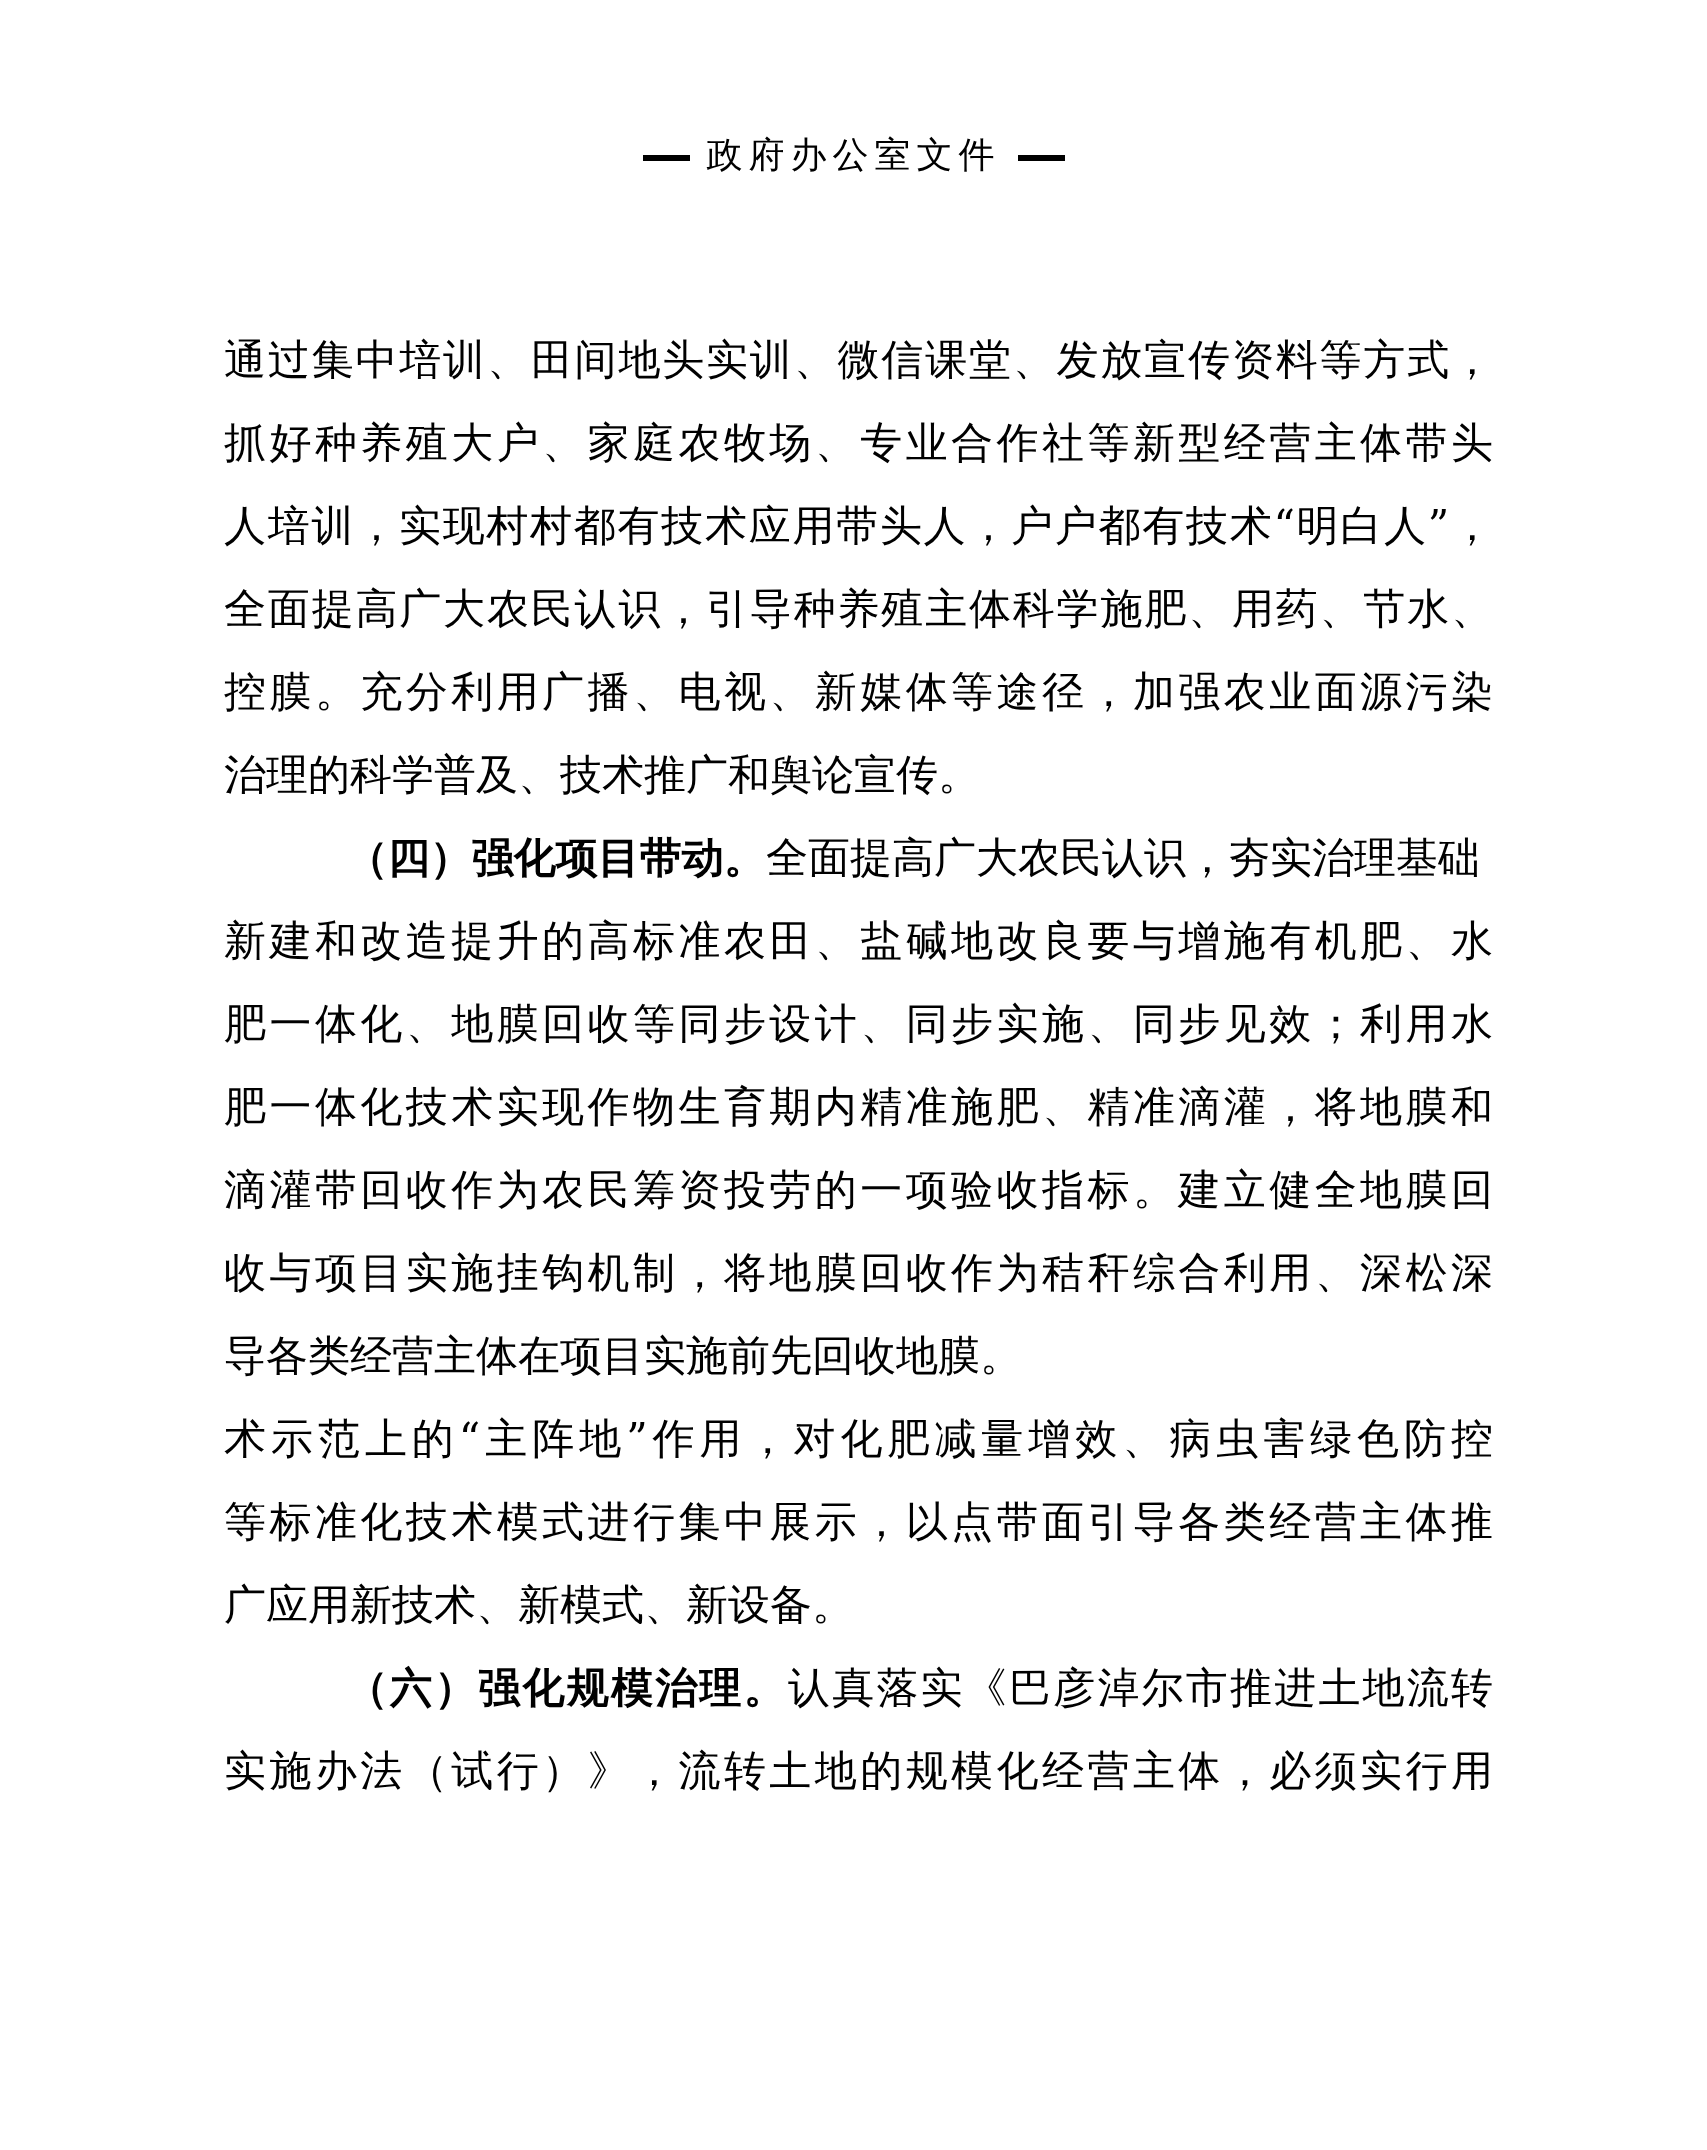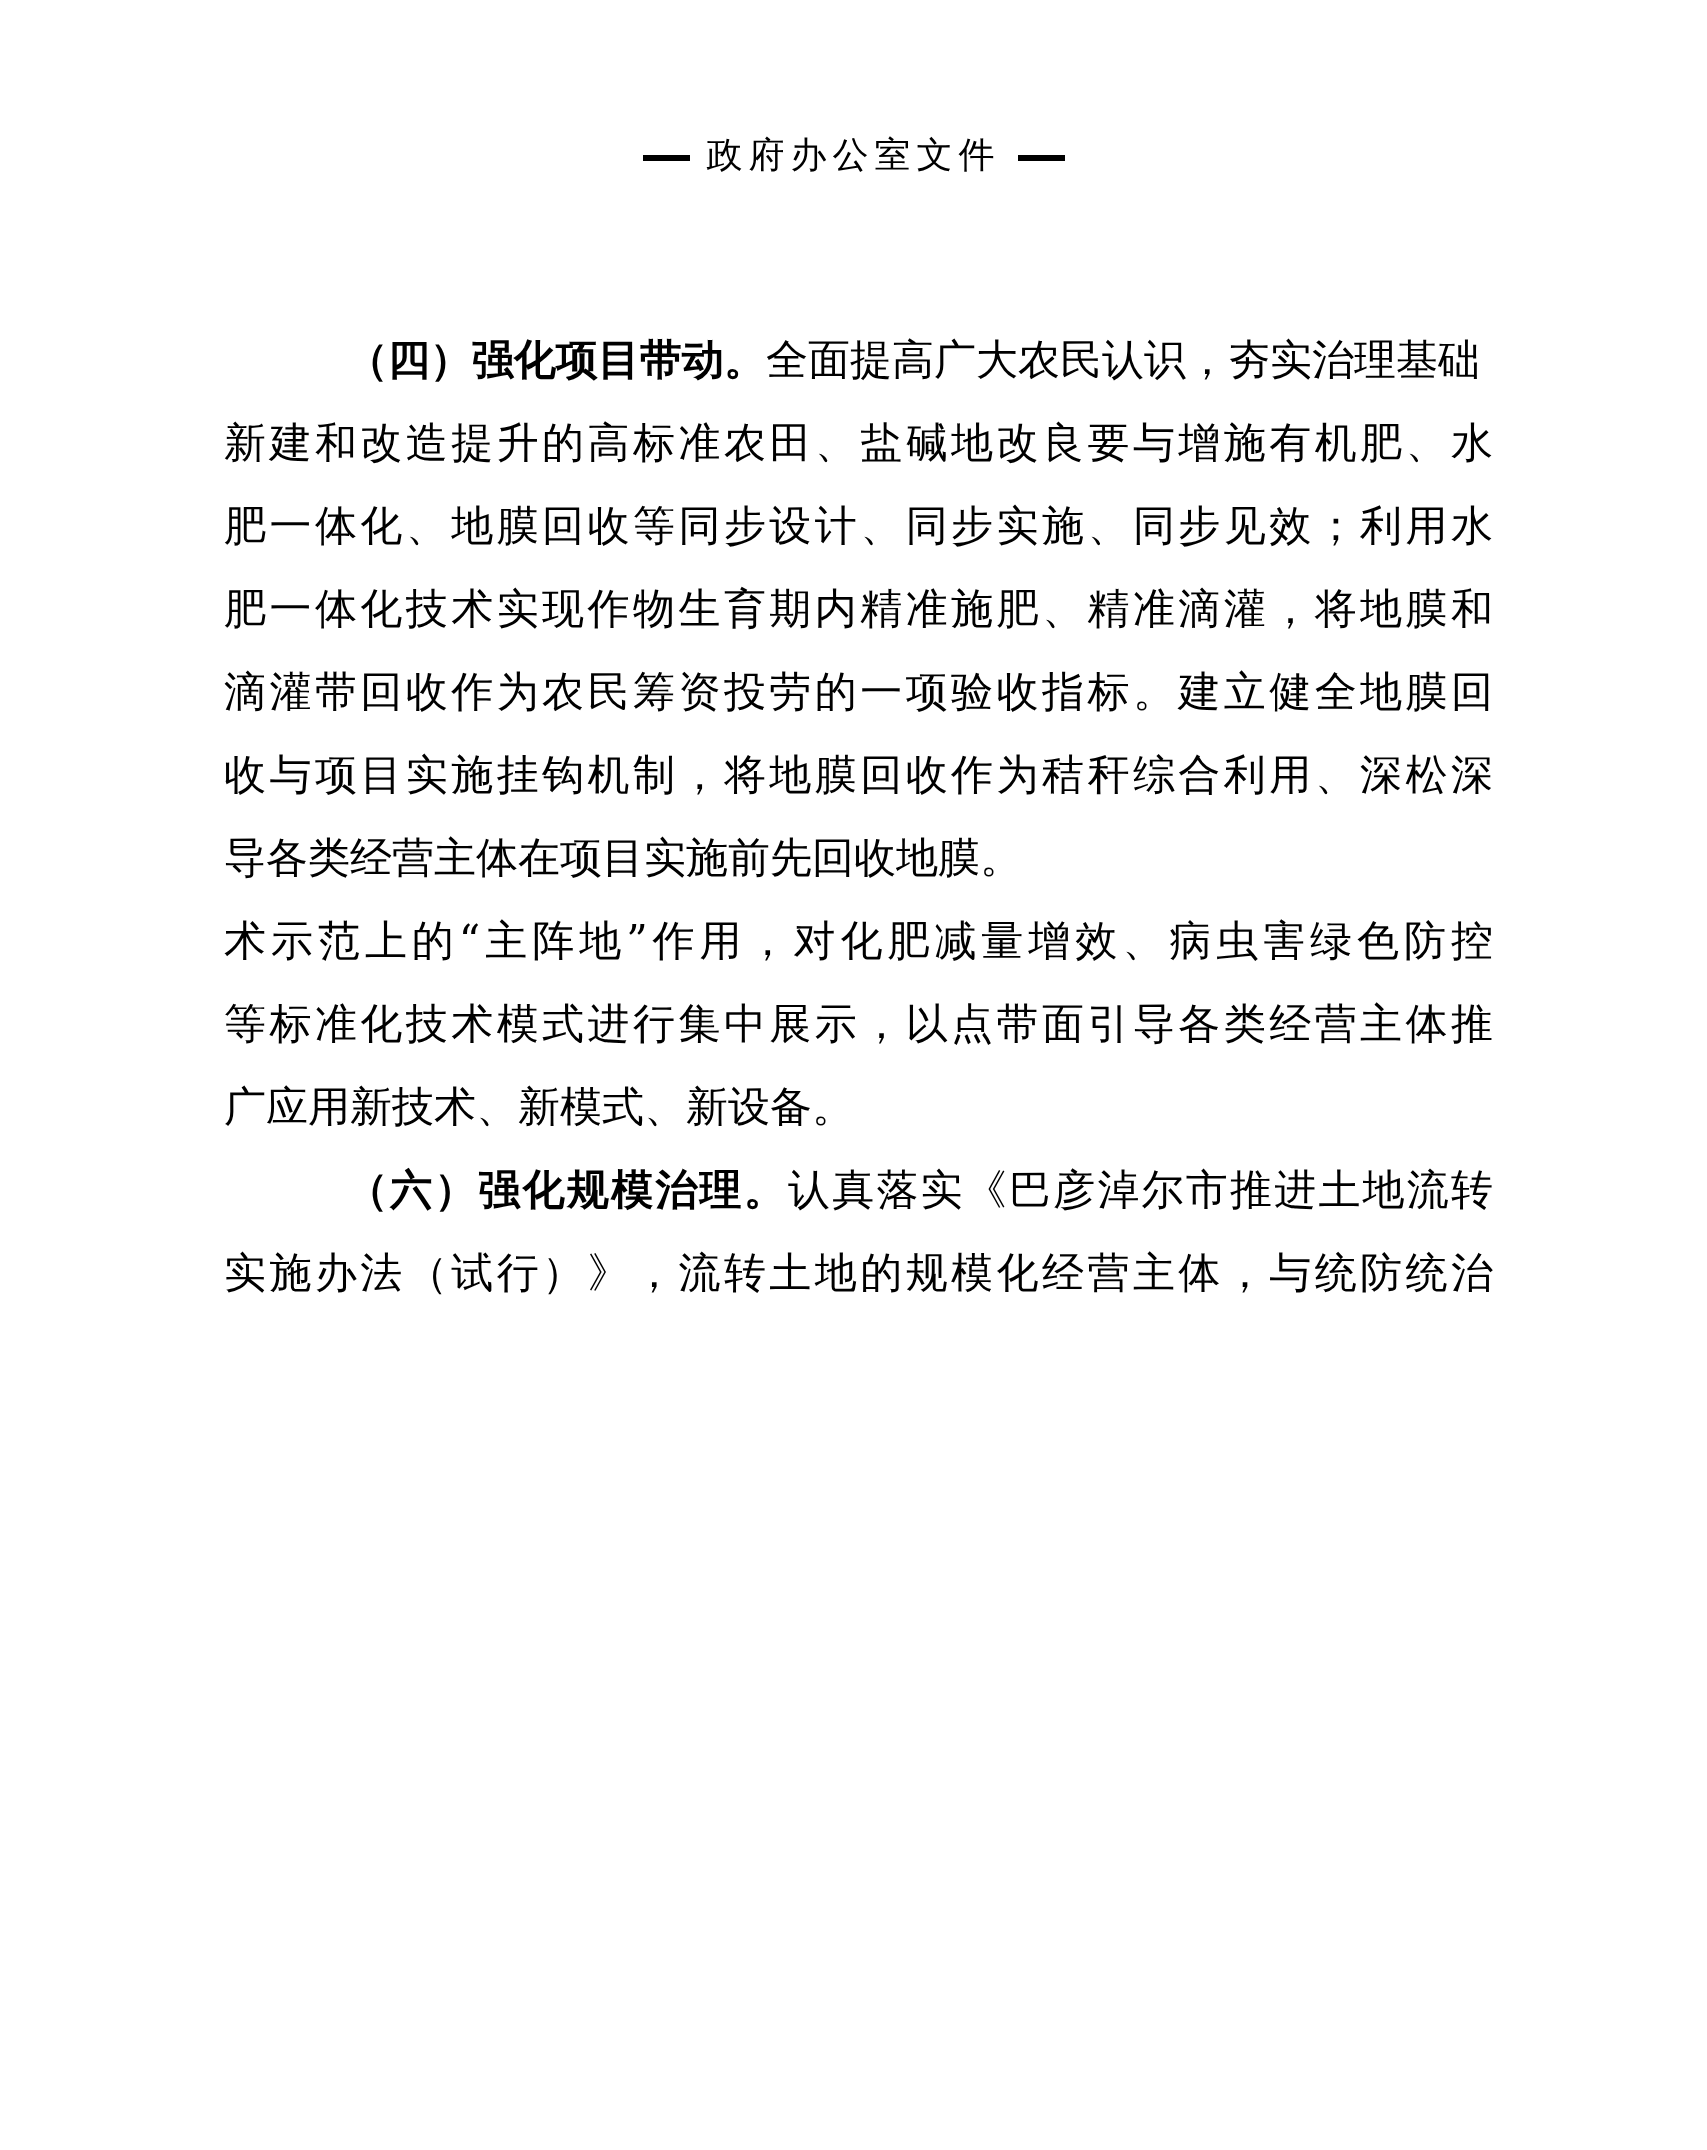--- a/index.html
+++ b/index.html
@@ -24,38 +24,46 @@
 <body>
 
 <div class="page">
 
   <div class="header">
     <span class="dash" style="width:47px;height:6px;"></span><span>政府办公室文件</span><span class="dash" style="width:47px;height:6px;"></span>
   </div>
 
   <div class="body">
 
+    <div>
+      <div class="line">通过集中培训、田间地头实训、微信课堂、发放宣传资料等方式，</div>
+      <div class="line">抓好种养殖大户、家庭农牧场、专业合作社等新型经营主体带头</div>
+      <div class="line">人培训，实现村村都有技术应用带头人，户户都有技术“明白人”，</div>
+      <div class="line">全面提高广大农民认识，引导种养殖主体科学施肥、用药、节水、</div>
+      <div class="line">控膜。充分利用广播、电视、新媒体等途径，加强农业面源污染</div>
+      <div class="line last">治理的科学普及、技术推广和舆论宣传。</div>
+    </div>
 
     <div>
       <div class="line indent"><span class="lead">（四）强化项目带动。</span><span>全面提高广大农民认识，夯实治理基础，</span></div>
       <div class="line">新建和改造提升的高标准农田、盐碱地改良要与增施有机肥、水</div>
       <div class="line">肥一体化、地膜回收等同步设计、同步实施、同步见效；利用水</div>
       <div class="line">肥一体化技术实现作物生育期内精准施肥、精准滴灌，将地膜和</div>
       <div class="line">滴灌带回收作为农民筹资投劳的一项验收指标。建立健全地膜回</div>
       <div class="line">收与项目实施挂钩机制，将地膜回收作为秸秆综合利用、深松深</div>
       <div class="line last">导各类经营主体在项目实施前先回收地膜。</div>
     </div>
 
     <div>
       <div class="line">术示范上的“主阵地”作用，对化肥减量增效、病虫害绿色防控</div>
       <div class="line">等标准化技术模式进行集中展示，以点带面引导各类经营主体推</div>
       <div class="line last">广应用新技术、新模式、新设备。</div>
     </div>
 
     <div>
       <div class="line indent"><span class="lead">（六）强化规模治理。</span><span>认真落实《巴彦淖尔市推进土地流转</span></div>
-      <div class="line">实施办法（试行）》，流转土地的规模化经营主体，与统防统治</div>
+      <div class="line">实施办法（试行）》，流转土地的规模化经营主体，必须实行用</div>
     </div>
 
   </div>
 
 </div>
 
 
 </body></html>

